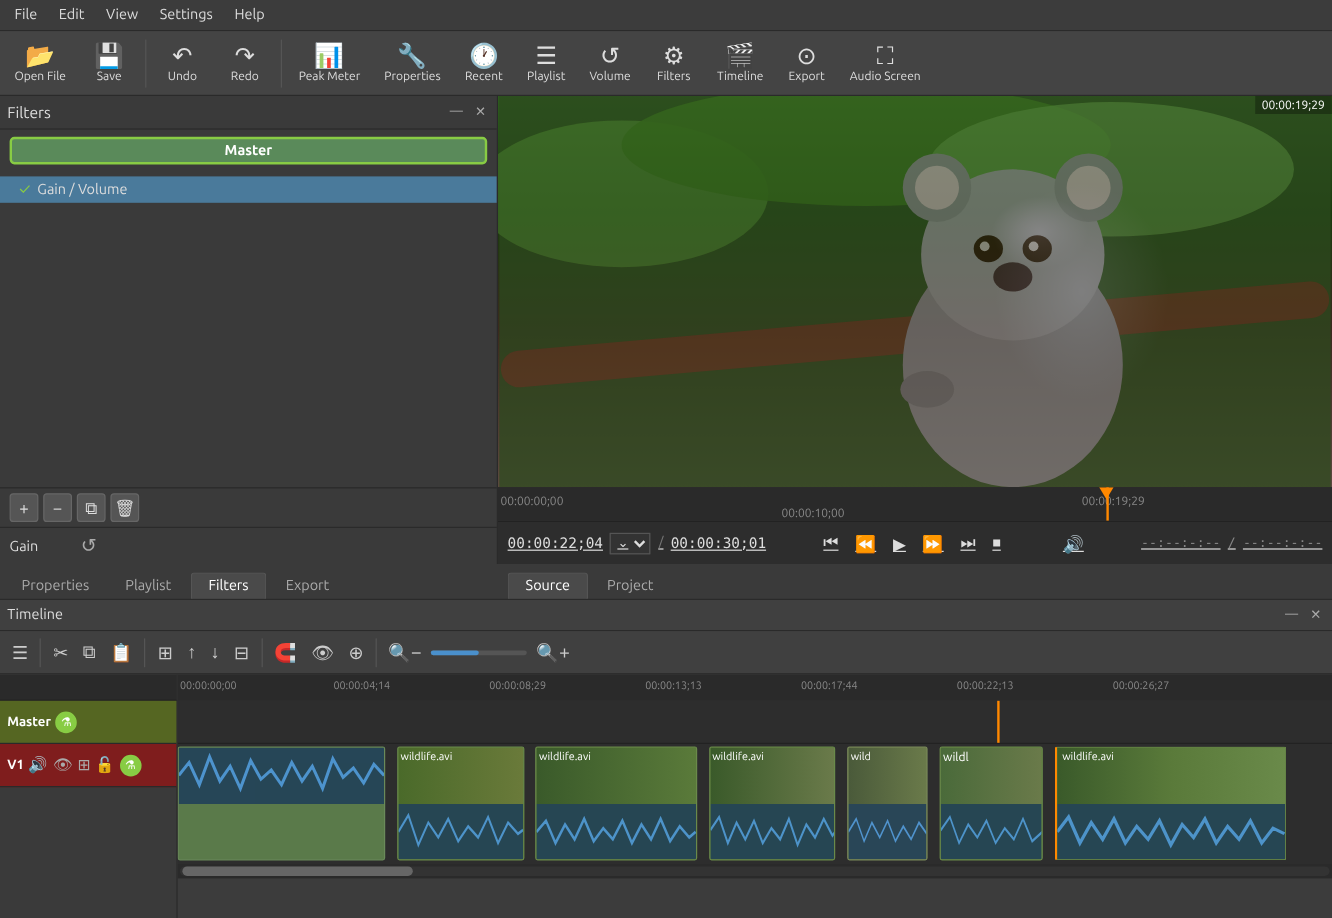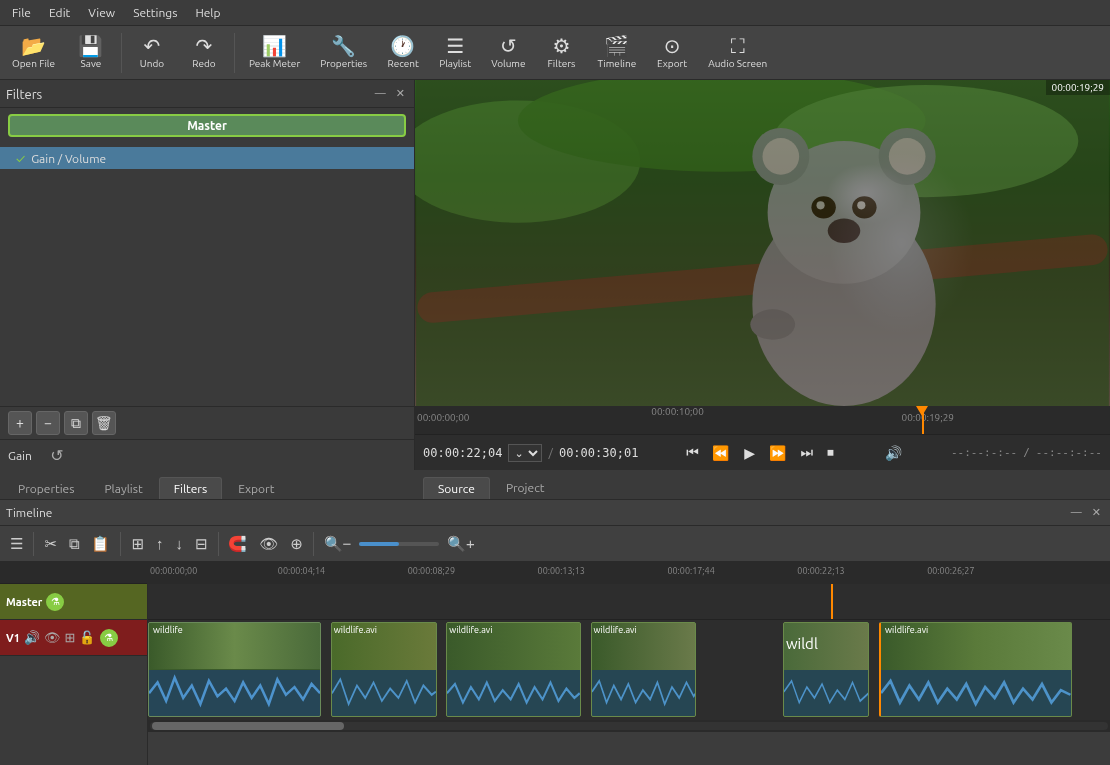--- a/index.html
+++ b/index.html
@@ -153,21 +153,21 @@
       border-radius: 3px;
       cursor: pointer;
       display: flex; align-items: center; justify-content: center;
       font-size: 14px; color: #ddd;
     }
 
     #gain-row {
       display: flex;
       align-items: center;
       padding: 4px 8px;
-      gap: 8px;
+      gap: 25px;
       border-top: 1px solid #2a2a2a;
     }
     #gain-label { font-size: 12px; color: #ddd; width: 30px; }
     #gain-bar-container {
       flex: 1;
       height: 20px;
       background: #222;
       border: 1px solid #555;
       border-radius: 2px;
       position: relative;
@@ -228,20 +228,21 @@
     }
 
     #transport-bar {
       background: #2d2d2d;
       height: 36px;
       display: flex;
       align-items: center;
       padding: 0 8px;
       gap: 6px;
       border-top: 1px solid #222;
+      text-decoration: underline;
     }
     .transport-time {
       font-size: 12px;
       color: #ddd;
       font-family: monospace;
     }
     .time-sep { color: #777; }
     .transport-btn {
       background: none; border: none;
       cursor: pointer; color: #ddd;
@@ -435,21 +436,21 @@
     #lower-left-tabs {
       width: 415px;
       display: flex;
       align-items: flex-end;
       padding: 0 4px;
       gap: 2px;
     }
     #lower-right-tabs {
       flex: 1;
       display: flex;
-      align-items: flex-start;
+      align-items: center;
       padding: 0 8px;
       gap: 2px;
     }
 
     #timeline-full {
       flex: 1;
       display: flex;
       flex-direction: column;
       overflow: hidden;
     }
@@ -600,21 +601,21 @@
 
               <ellipse cx="350" cy="240" rx="22" ry="15" fill="#6a6a6a"></ellipse>
             </svg>
           </div>
 
           <div style="position:absolute;top:0;right:0;background:rgba(0,0,0,0.3);padding:2px 6px;font-size:10px;color:#fff">00:00:19;29</div>
         </div>
 
         <div id="timeline-ruler">
           <div style="position:absolute;left:2px;top:6px;font-size:10px;color:#888">00:00:00;00</div>
-          <div style="position:absolute;left:34%;top:0;font-size:10px;color:#888">00:00:10;00</div>
+          <div style="position:absolute;left:34%;top:16px;font-size:10px;color:#888">00:00:10;00</div>
           <div style="position:absolute;left:70%;top:6px;font-size:10px;color:#888">00:00:19;29</div>
           <div id="playhead-line"></div>
 
           <div style="position:absolute;left:calc(73% - 6px);top:0;width:0;height:0;border-left:6px solid transparent;border-right:6px solid transparent;border-top:10px solid #ff8800"></div>
         </div>
 
         <div id="transport-bar">
           <span class="transport-time">00:00:22;04</span>
           <select style="background:#333;border:1px solid #555;color:#ddd;font-size:11px;padding:1px">
             <option>⌄</option>
@@ -718,25 +719,20 @@
           </div>
 
           <div id="master-track-content">
 
             <div id="playhead-tl"></div>
           </div>
 
           <div id="v1-track-content">
 
             <div class="clip" style="left:0%;width:18%;background:#5a7a4a;border:1px solid #6a8a5a">
-              <div style="height:50%;background:#5a7a4a;border-bottom:1px solid #3a5a2a;position:relative;overflow:hidden">
-                <div style="position:absolute;top:2px;left:4px;font-size:9px;color:#fff">wildlife</div>
-
-                <div style="width:100%;height:100%;background:linear-gradient(90deg,#3a5a2a,#6a8a4a,#4a6a3a)"></div>
-              </div>
               <div style="height:50%;background:#1a3a5a;opacity:0.8">
                 <svg width="100%" height="100%" viewBox="0 0 100 30" preserveAspectRatio="none">
                   <polyline points="0,15 5,8 10,20 15,5 20,18 25,10 30,22 35,7 40,17 45,12 50,20 55,8 60,18 65,10 70,22 75,6 80,16 85,11 90,19 95,9 100,15" fill="none" stroke="#4a9aee" stroke-width="1.5"></polyline>
                 </svg>
               </div>
             </div>
 
             <div class="clip" style="left:19%;width:11%;background:#5a7a3a;border:1px solid #6a8a4a">
               <div style="height:50%;background:linear-gradient(90deg,#4a6a2a,#6a7a3a);position:relative;overflow:hidden">
                 <div style="position:absolute;top:2px;left:2px;font-size:9px;color:#fff;white-space:nowrap">wildlife.avi</div>
@@ -763,24 +759,34 @@
               <div style="height:50%;background:linear-gradient(90deg,#3a5a2a,#6a7a4a);position:relative;overflow:hidden">
                 <div style="position:absolute;top:2px;left:2px;font-size:9px;color:#fff;white-space:nowrap">wildlife.avi</div>
               </div>
               <div style="height:50%;background:#1a3a5a;opacity:0.8">
                 <svg width="100%" height="100%" viewBox="0 0 100 30" preserveAspectRatio="none">
                   <polyline points="0,14 7,7 14,21 21,10 28,19 35,9 42,21 49,13 56,19 63,8 70,22 77,11 84,18 91,8 98,17 100,15" fill="none" stroke="#4a9aee" stroke-width="1.5"></polyline>
                 </svg>
               </div>
             </div>
 
+            <div class="clip" style="left:58%;width:7%;background:#6a7a4a;border:1px solid #7a8a5a">
+              <div style="height:50%;background:linear-gradient(90deg,#4a5a3a,#6a7a4a);position:relative;overflow:hidden">
+                <div style="position:absolute;top:2px;left:2px;font-size:9px;color:#fff;white-space:nowrap">wild</div>
+              </div>
+              <div style="height:50%;background:#1a3a5a;opacity:0.8">
+                <svg width="100%" height="100%" viewBox="0 0 100 30" preserveAspectRatio="none">
+                  <polyline points="0,15 10,8 20,20 30,10 40,18 50,9 60,20 70,12 80,19 90,10 100,16" fill="none" stroke="#4a9aee" stroke-width="1.5"></polyline>
+                </svg>
+              </div>
+            </div>
 
             <div class="clip" style="left:66%;width:9%;background:#5a7a3a;border:1px solid #6a8a4a">
               <div style="height:50%;background:linear-gradient(90deg,#4a6a3a,#6a7a4a);position:relative;overflow:hidden">
-                <div style="position:absolute;top:12px;left:2px;font-size:15px;color:#fff;white-space:nowrap">wildl</div>
+                <div style="position:absolute;top:2px;left:2px;font-size:10px;color:#fff;white-space:nowrap">wildl</div>
               </div>
               <div style="height:50%;background:#1a3a5a;opacity:0.8">
                 <svg width="100%" height="100%" viewBox="0 0 100 30" preserveAspectRatio="none">
                   <polyline points="0,14 9,7 18,21 27,11 36,18 45,9 54,21 63,13 72,19 81,8 90,20 100,15" fill="none" stroke="#4a9aee" stroke-width="1.5"></polyline>
                 </svg>
               </div>
             </div>
 
             <div class="clip" style="left:76%;width:20%;background:#5a7a3a;border:1px solid #6a8a4a;border-left:2px solid #ff8800">
               <div style="height:50%;background:linear-gradient(90deg,#3a5a2a,#5a7a3a,#6a8a4a);position:relative;overflow:hidden">

